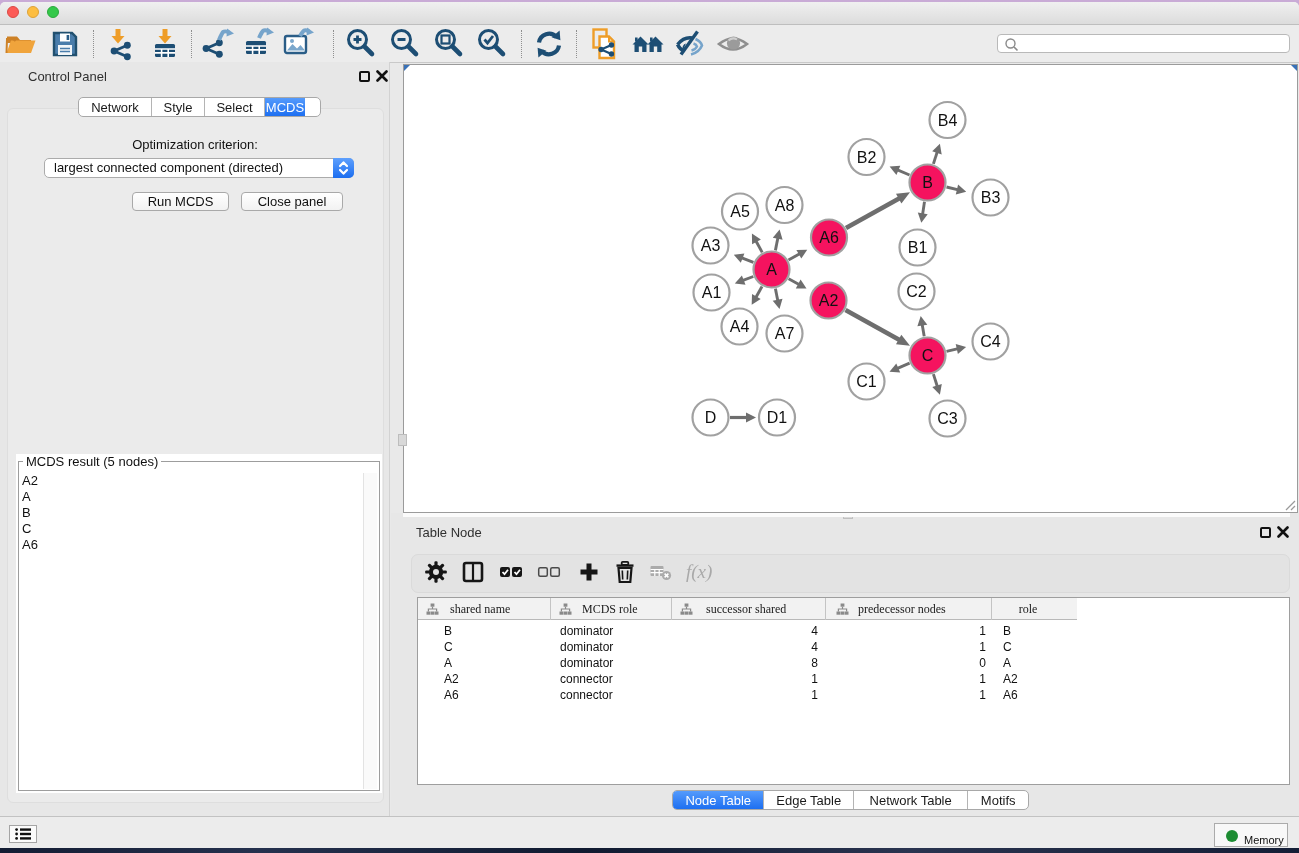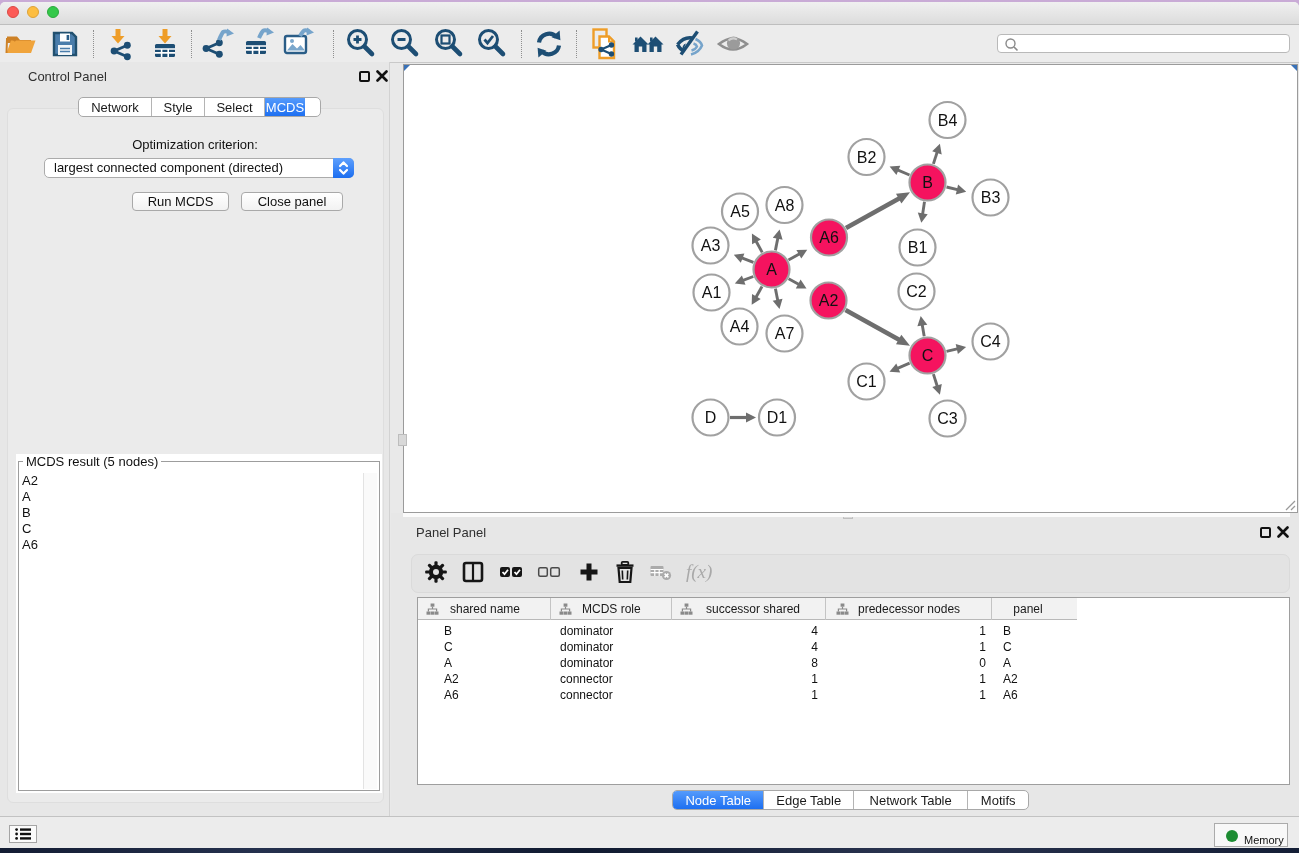--- a/index.html
+++ b/index.html
@@ -331,21 +331,21 @@
           <text x="543.5" y="338.0" text-anchor="middle" font-size="16" fill="#111">C3</text>
           <text x="586.5" y="261.0" text-anchor="middle" font-size="16" fill="#111">C4</text>
           <text x="306.5" y="337.0" text-anchor="middle" font-size="16" fill="#111">D</text>
           <text x="373.0" y="337.0" text-anchor="middle" font-size="16" fill="#111">D1</text>
         </svg>
       </div>
   </div>
   <div id="tpanel">
       <div style="position:absolute;left:452px;top:0;width:10px;height:6px;background:#d9d9d9;border:1px solid #c0c0c0;"></div>
       <div style="position:absolute;left:12px;top:0;width:887px;height:4px;background:#fbfbfb;"></div>
-    <div class="paneltitle" style="position:absolute;left:25px;top:12px;">Panel Panel</div>
+    <div class="paneltitle" style="position:absolute;left:25px;top:12px;">Table Node</div>
     <div class="mini-float" style="left:869px;top:14px;"></div>
     <svg style="position:absolute;left:886px;top:13px;" width="12" height="12" viewBox="0 0 12 12">
         <path d="M1.5 1.5 L10.5 10.5 M10.5 1.5 L1.5 10.5" stroke="#111" stroke-width="2.6" stroke-linecap="round"></path>
       </svg>
     <div id="tp-toolbar"></div>
     <div id="tp-icons">
         <svg style="position:absolute;left:33px;top:47px;" width="24" height="24" viewBox="0 0 24 24">
           <circle cx="12" cy="12" r="7.2" fill="#161616"></circle>
           <rect x="10.4" y="1.2" width="3.2" height="5.5" rx="1.2" transform="rotate(0 12 12)" fill="#161616"></rect>
           <rect x="10.4" y="1.2" width="3.2" height="5.5" rx="1.2" transform="rotate(45 12 12)" fill="#161616"></rect>
@@ -382,21 +382,21 @@
         </svg>
         <svg style="position:absolute;left:258px;top:47px;" width="24" height="24" viewBox="0 0 24 24">
           <rect x="1.5" y="6" width="13" height="10" rx="1" fill="#ababab"></rect>
           <path d="M1.5 9.5 h13 M1.5 12.7 h13 M5.8 9.5 v6.5 M10.2 9.5 v6.5" stroke="#fff" stroke-width="1.2"></path>
           <circle cx="17.5" cy="15.5" r="4.6" fill="#ababab"></circle>
           <path d="M15.6 13.6 l3.8 3.8 M19.4 13.6 l-3.8 3.8" stroke="#fff" stroke-width="1.5"></path>
         </svg>
         <div style="position:absolute;left:295px;top:48px;font-family:'Liberation Serif',serif;font-style:italic;font-size:19px;color:#a9a9a9;">f(x)</div>
       </div>
     <div id="tp-table">
-      <div class="thead" style="width:659px;">
+      <div class="thead" style="width:659px;font-family:Liberation Serif, serif;">
         <div class="tsep" style="left:132px;"></div>
         <div class="tsep" style="left:253px;"></div>
         <div class="tsep" style="left:407px;"></div>
         <div class="tsep" style="left:573px;"></div>
         <svg style="position:absolute;left:8px;top:5px;" width="13" height="13" viewBox="0 0 13 13">
             <rect x="4.6" y="0.5" width="3.8" height="3.2" fill="#8a8a8a"></rect>
             <path d="M6.5 3.7 v2.3 M2.4 8.5 v-2.5 h8.2 v2.5" stroke="#8a8a8a" stroke-width="1.2" fill="none"></path>
             <rect x="0.5" y="8.5" width="3.8" height="3.2" fill="#8a8a8a"></rect>
             <rect x="4.6" y="8.5" width="3.8" height="3.2" fill="#8a8a8a"></rect>
             <rect x="8.7" y="8.5" width="3.8" height="3.2" fill="#8a8a8a"></rect>
@@ -419,21 +419,21 @@
           </svg>
           <div class="tcell" style="left:288px;">successor shared</div>
         <svg style="position:absolute;left:418px;top:5px;" width="13" height="13" viewBox="0 0 13 13">
             <rect x="4.6" y="0.5" width="3.8" height="3.2" fill="#8a8a8a"></rect>
             <path d="M6.5 3.7 v2.3 M2.4 8.5 v-2.5 h8.2 v2.5" stroke="#8a8a8a" stroke-width="1.2" fill="none"></path>
             <rect x="0.5" y="8.5" width="3.8" height="3.2" fill="#8a8a8a"></rect>
             <rect x="4.6" y="8.5" width="3.8" height="3.2" fill="#8a8a8a"></rect>
             <rect x="8.7" y="8.5" width="3.8" height="3.2" fill="#8a8a8a"></rect>
           </svg>
           <div class="tcell" style="left:440px;">predecessor nodes</div>
-        <div class="tcell" style="left:580px;width:60px;text-align:center;">panel</div>
+        <div class="tcell" style="left:580px;width:60px;text-align:center;">role</div>
       </div>
       <div class="trow" style="left:26px;top:25px;">B</div>
       <div class="trow" style="left:142px;top:25px;">dominator</div>
       <div class="trow" style="left:300px;top:25px;width:100px;text-align:right;">4</div>
       <div class="trow" style="left:468px;top:25px;width:100px;text-align:right;">1</div>
       <div class="trow" style="left:585px;top:25px;">B</div>
       <div class="trow" style="left:26px;top:41px;">C</div>
       <div class="trow" style="left:142px;top:41px;">dominator</div>
       <div class="trow" style="left:300px;top:41px;width:100px;text-align:right;">4</div>
       <div class="trow" style="left:468px;top:41px;width:100px;text-align:right;">1</div>

